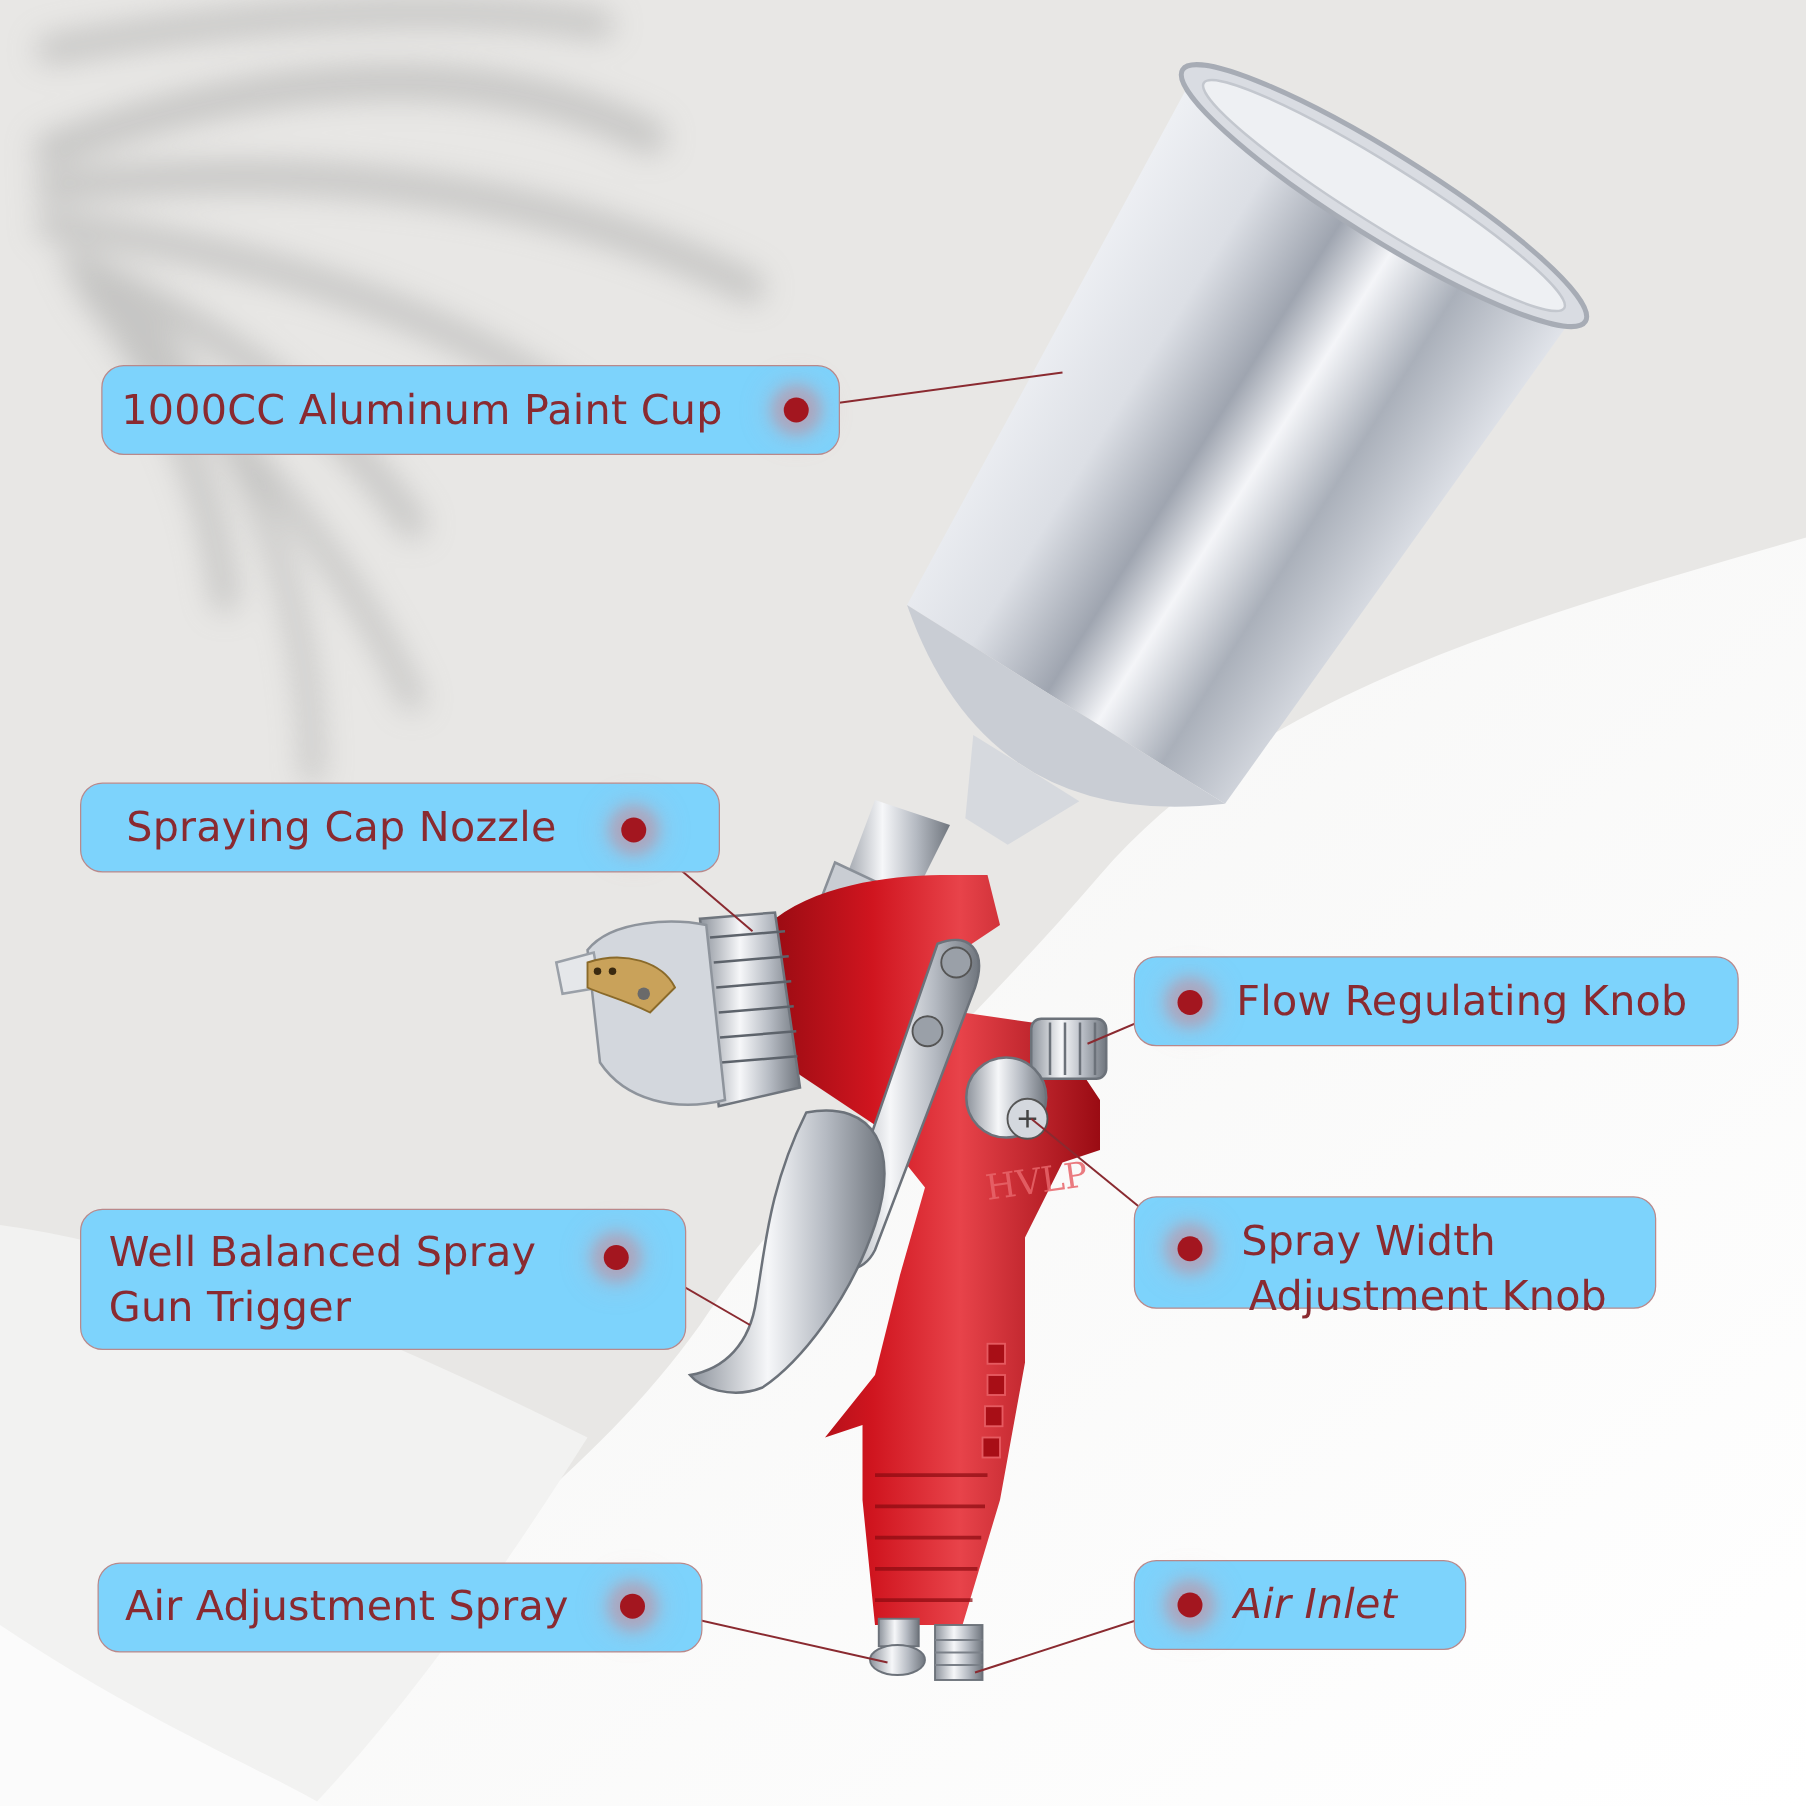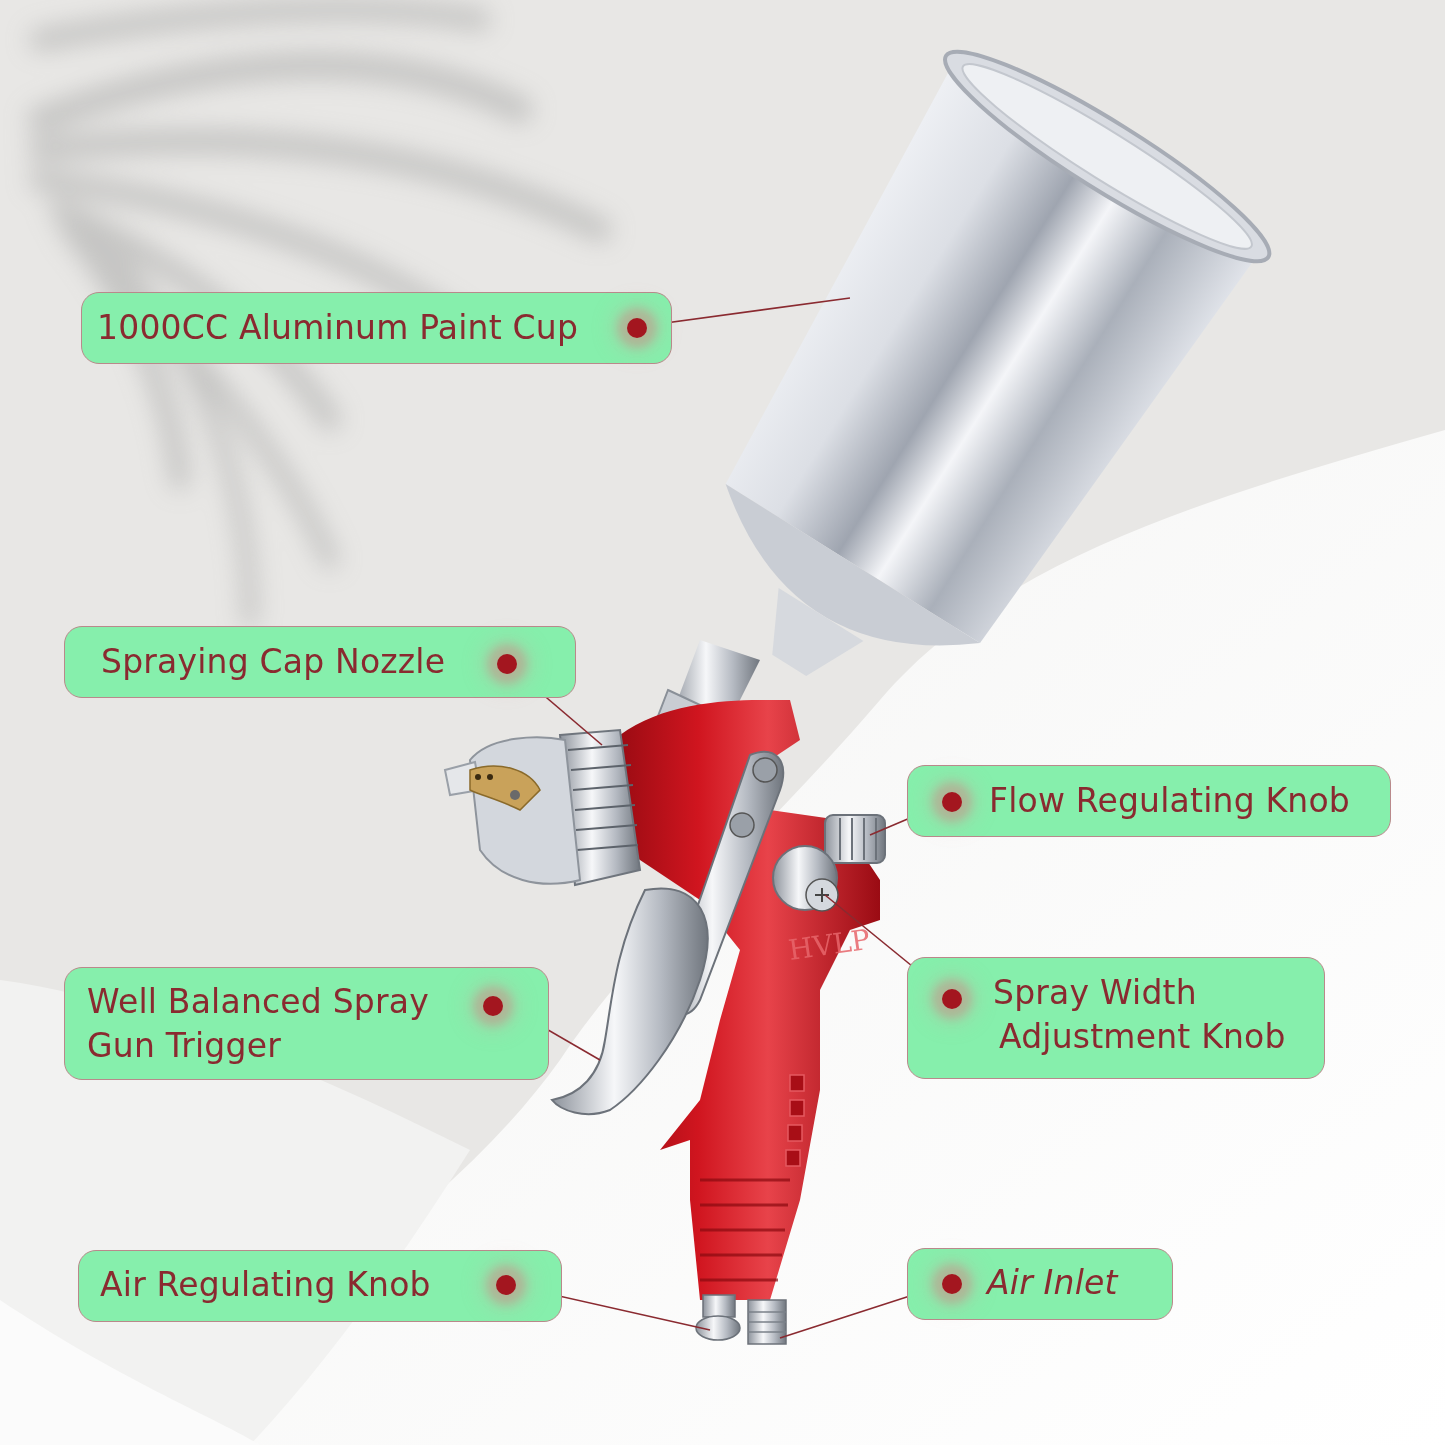--- a/index.html
+++ b/index.html
@@ -1,21 +1,21 @@
 <!DOCTYPE html>
 <html><head>
 <meta charset="utf-8">
 <style>
   html, body { margin:0; padding:0; }
   body { width:1445px; height:1445px; overflow:hidden; background:#e9e8e6; font-family:"Liberation Sans", "DejaVu Sans", sans-serif; }
   .canvas { position:relative; width:1445px; height:1445px; overflow:hidden; background:#e8e7e5; }
   .bg-svg, .product-svg, .lines-svg { position:absolute; left:0; top:0; width:1445px; height:1445px; }
   .callout {
     position:absolute; box-sizing:border-box;
-    background:#86efac; border:1.5px solid #b9898b; border-radius:18px;
+    background:#7dd3fc; border:1.5px solid #b9898b; border-radius:18px;
     color:#8a2a30; font-size:33px; line-height:44px; letter-spacing:0.2px;
     font-family:"DejaVu Sans", sans-serif; font-weight:normal;
   }
   .callout .text { position:absolute; white-space:nowrap; }
   .dot {
     position:absolute; width:20px; height:20px; border-radius:50%;
     background:#a3161f;
     box-shadow:0 0 10px 10px rgba(214,110,118,0.35), 0 0 22px 14px rgba(230,160,165,0.25);
   }
 </style>
@@ -196,28 +196,28 @@
     <span class="dot" style="left:34px; top:26px;"></span>
     <span class="text" style="left:81px; top:13px;">Flow Regulating Knob</span>
   </div>
 
   <div class="callout" style="left:64px; top:967px; width:485px; height:113px;">
     <span class="text" style="left:22px; top:12px;">Well Balanced Spray</span>
     <span class="text" style="left:22px; top:56px;">Gun Trigger</span>
     <span class="dot" style="left:418px; top:28px;"></span>
   </div>
 
-  <div class="callout" style="left:907px; top:957px; width:418px; height:122px;">
+  <div class="callout" style="left:907px; top:957px; width:418px; height:90px;">
     <span class="dot" style="left:34px; top:31px;"></span>
     <span class="text" style="left:85px; top:13px;">Spray Width</span>
     <span class="text" style="left:91px; top:57px;">Adjustment Knob</span>
   </div>
 
   <div class="callout" style="left:78px; top:1250px; width:484px; height:72px;">
-    <span class="text" style="left:21px; top:12px;">Air Regulating Knob</span>
+    <span class="text" style="left:21px; top:12px;">Air Adjustment Spray</span>
     <span class="dot" style="left:417px; top:24px;"></span>
   </div>
 
   <div class="callout" style="left:907px; top:1248px; width:266px; height:72px;font-style:italic;">
     <span class="dot" style="left:34px; top:25px;"></span>
     <span class="text" style="left:79px; top:12px;">Air Inlet</span>
   </div>
 
 </div>
 

